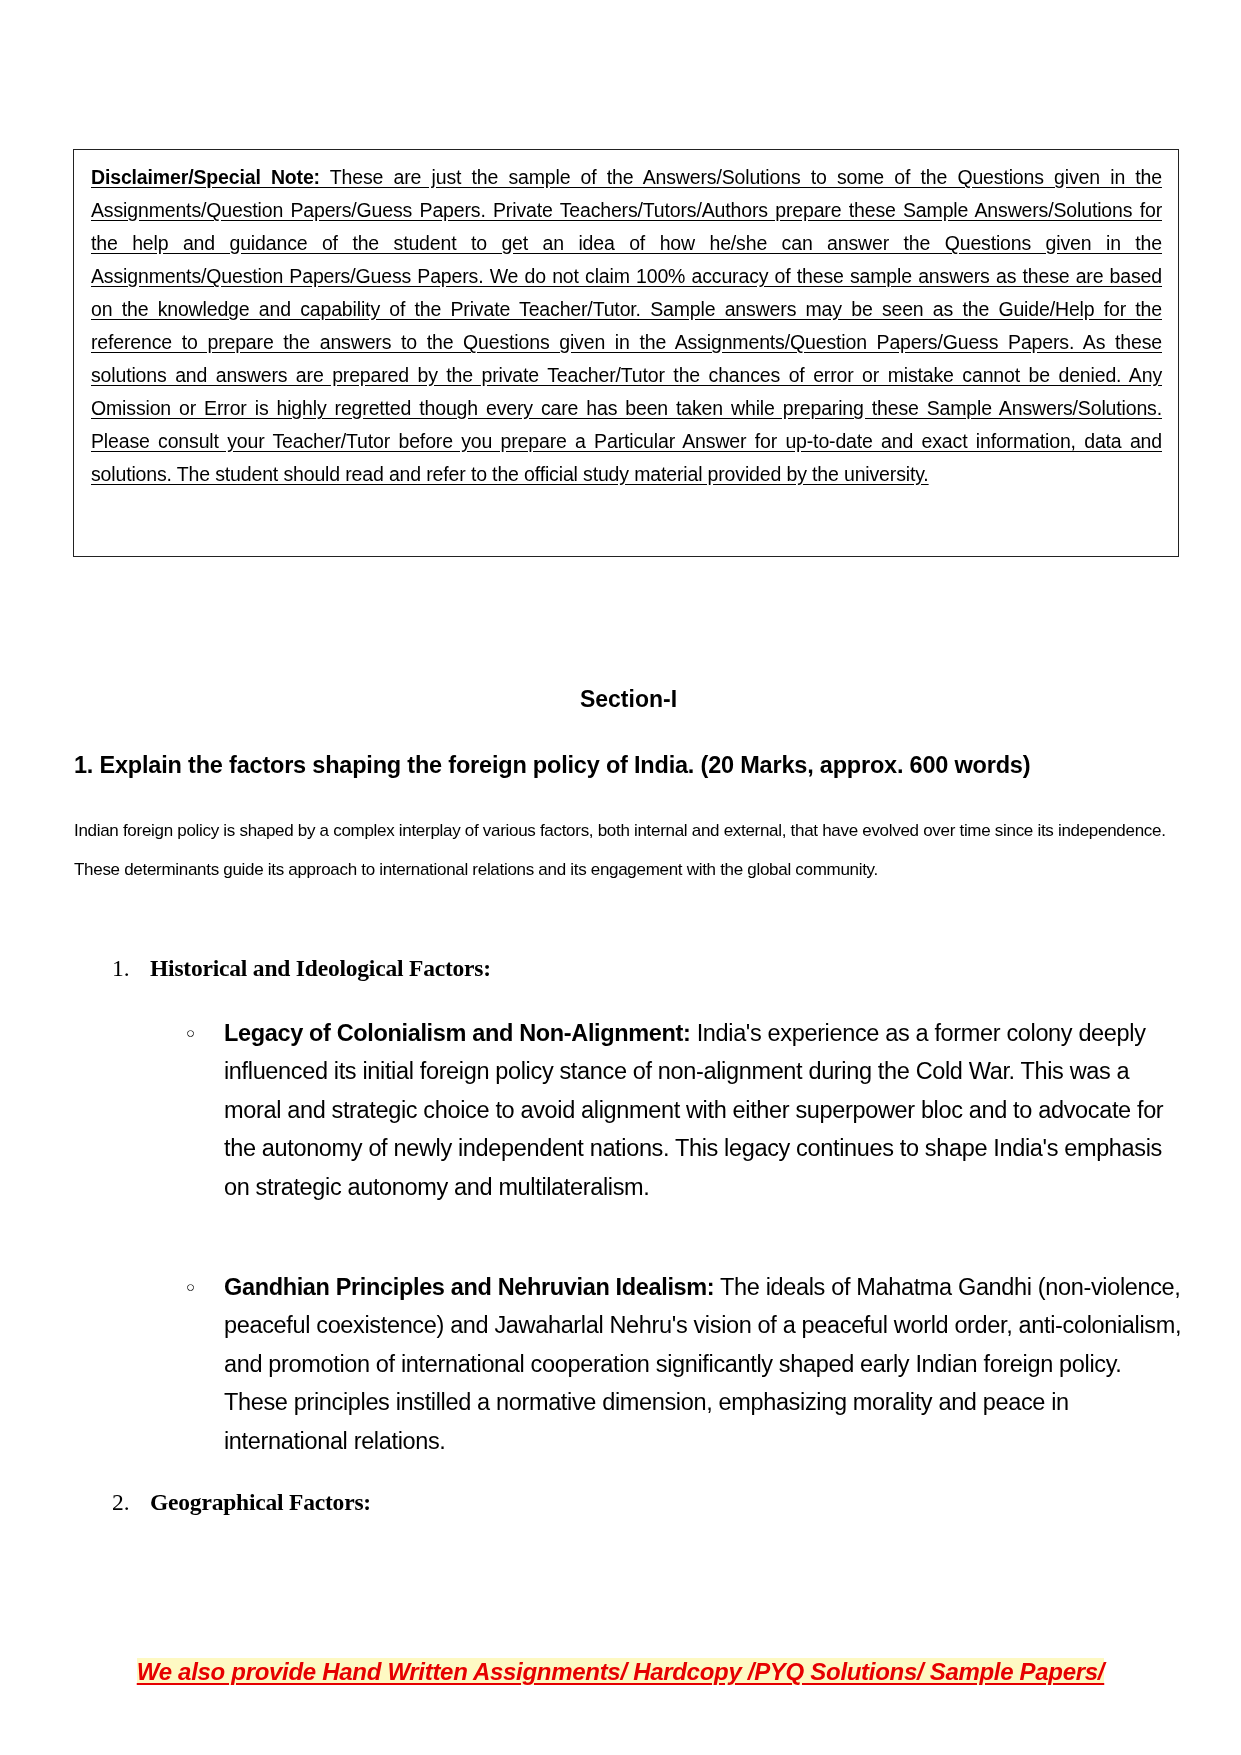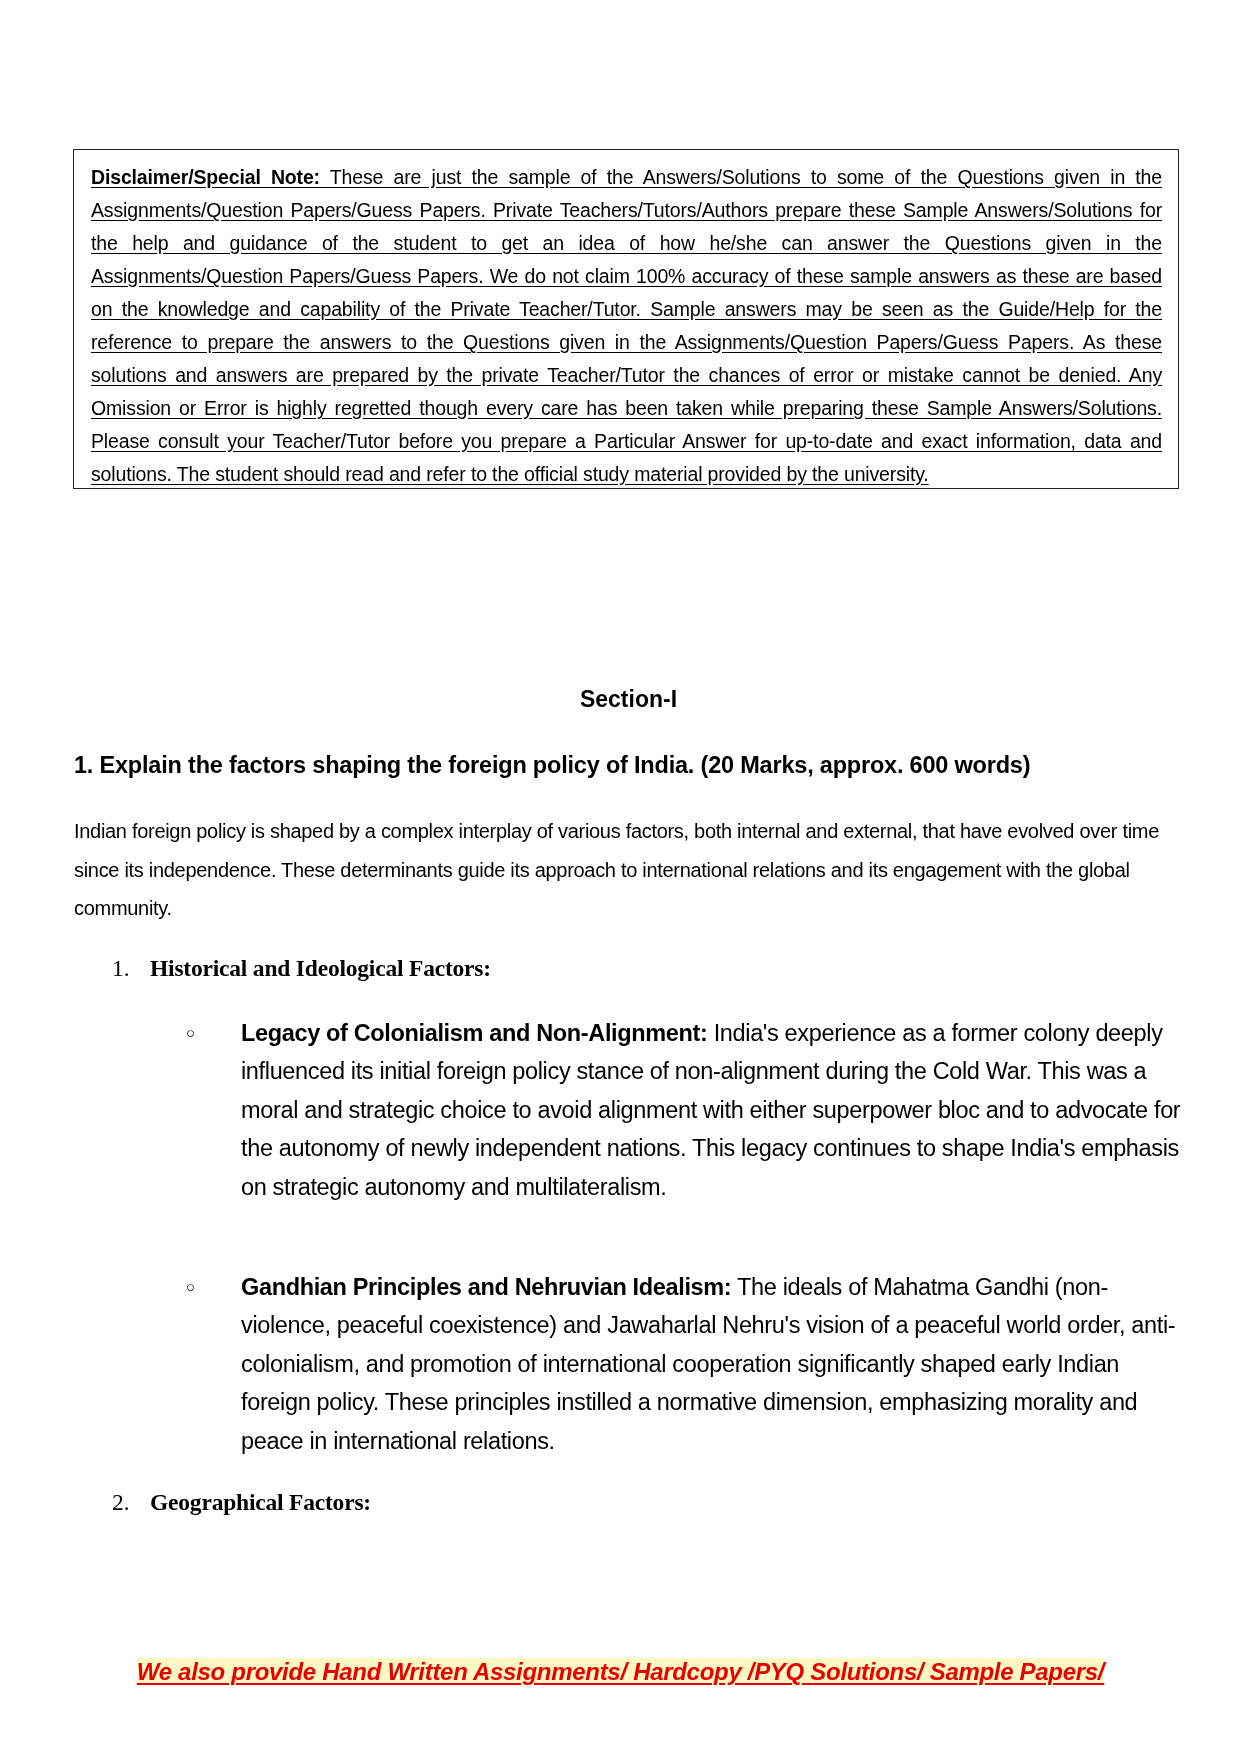--- a/index.html
+++ b/index.html
@@ -2,56 +2,56 @@
 <html><head>
   <meta charset="utf-8">
   <style>
     html, body { margin: 0; padding: 0; background: #ffffff; }
     body {
       width: 1241px; height: 1755px; position: relative; overflow: hidden;
       font-family: "Liberation Sans", "DejaVu Sans", sans-serif;
       color: #000;
     }
     .disclaimer {
-      position: absolute; left: 73px; top: 149px; width: 1106px; height: 340px;
+      position: absolute; left: 73px; top: 149px; width: 1106px; height: 408px;
       border: 1.5px solid #222; box-sizing: border-box;
       padding: 11px 16px 0 17px;
     }
     .disclaimer p {
       margin: 0; font-size: 19.5px; line-height: 33px;
       text-align: justify; text-decoration: underline;
       text-underline-offset: 3px; letter-spacing: -0.15px;
     }
     .disclaimer b { font-weight: bold; }
     .section-title {
       position: absolute; left: 8px; width: 1241px; top: 684px;
       text-align: center; font-weight: bold; font-size: 23px; line-height: 30px;
     }
     .question {
       position: absolute; left: 74px; top: 750px; width: 1120px;
       font-weight: bold; font-size: 23.5px; line-height: 30px; letter-spacing: -0.2px;
     }
     .intro {
       position: absolute; left: 74px; top: 812px; width: 1100px;
-      font-size: 20px; line-height: 38.5px; letter-spacing: -0.3px;
+      font-size: 17px; line-height: 38.5px; letter-spacing: -0.3px;
     }
     .intro p { margin: 0; }
     .num-item {
       position: absolute; left: 112px; font-size: 23.5px; line-height: 30px; font-family: Liberation Serif, serif;
     }
     .num-item .num { display: inline-block; width: 38px; }
     .num-item .label { font-weight: bold; letter-spacing: -0.2px; }
     .bullet {
       position: absolute; left: 186px; width: 1000px;
       font-size: 23.5px; line-height: 38.4px; letter-spacing: -0.35px;
     }
     .bullet .mark {
       position: absolute; left: 0; top: 0; font-size: 15px; line-height: 38.4px;
     }
-    .bullet .text { margin-left: 55px; }
+    .bullet .text { margin-left: 38px; }
     .bullet .text b { font-weight: bold; }
     .banner {
       position: absolute; left: 0; width: 1241px; top: 1655px;
       text-align: center; font-style: italic; font-weight: bold;
       font-size: 24px; line-height: 34px; letter-spacing: -0.3px;
     }
     .banner span {
       background: #fef9c3; color: #e60000;
       text-decoration: underline; text-decoration-color: #e60000;
       text-decoration-thickness: 2px; text-underline-offset: 3px;

